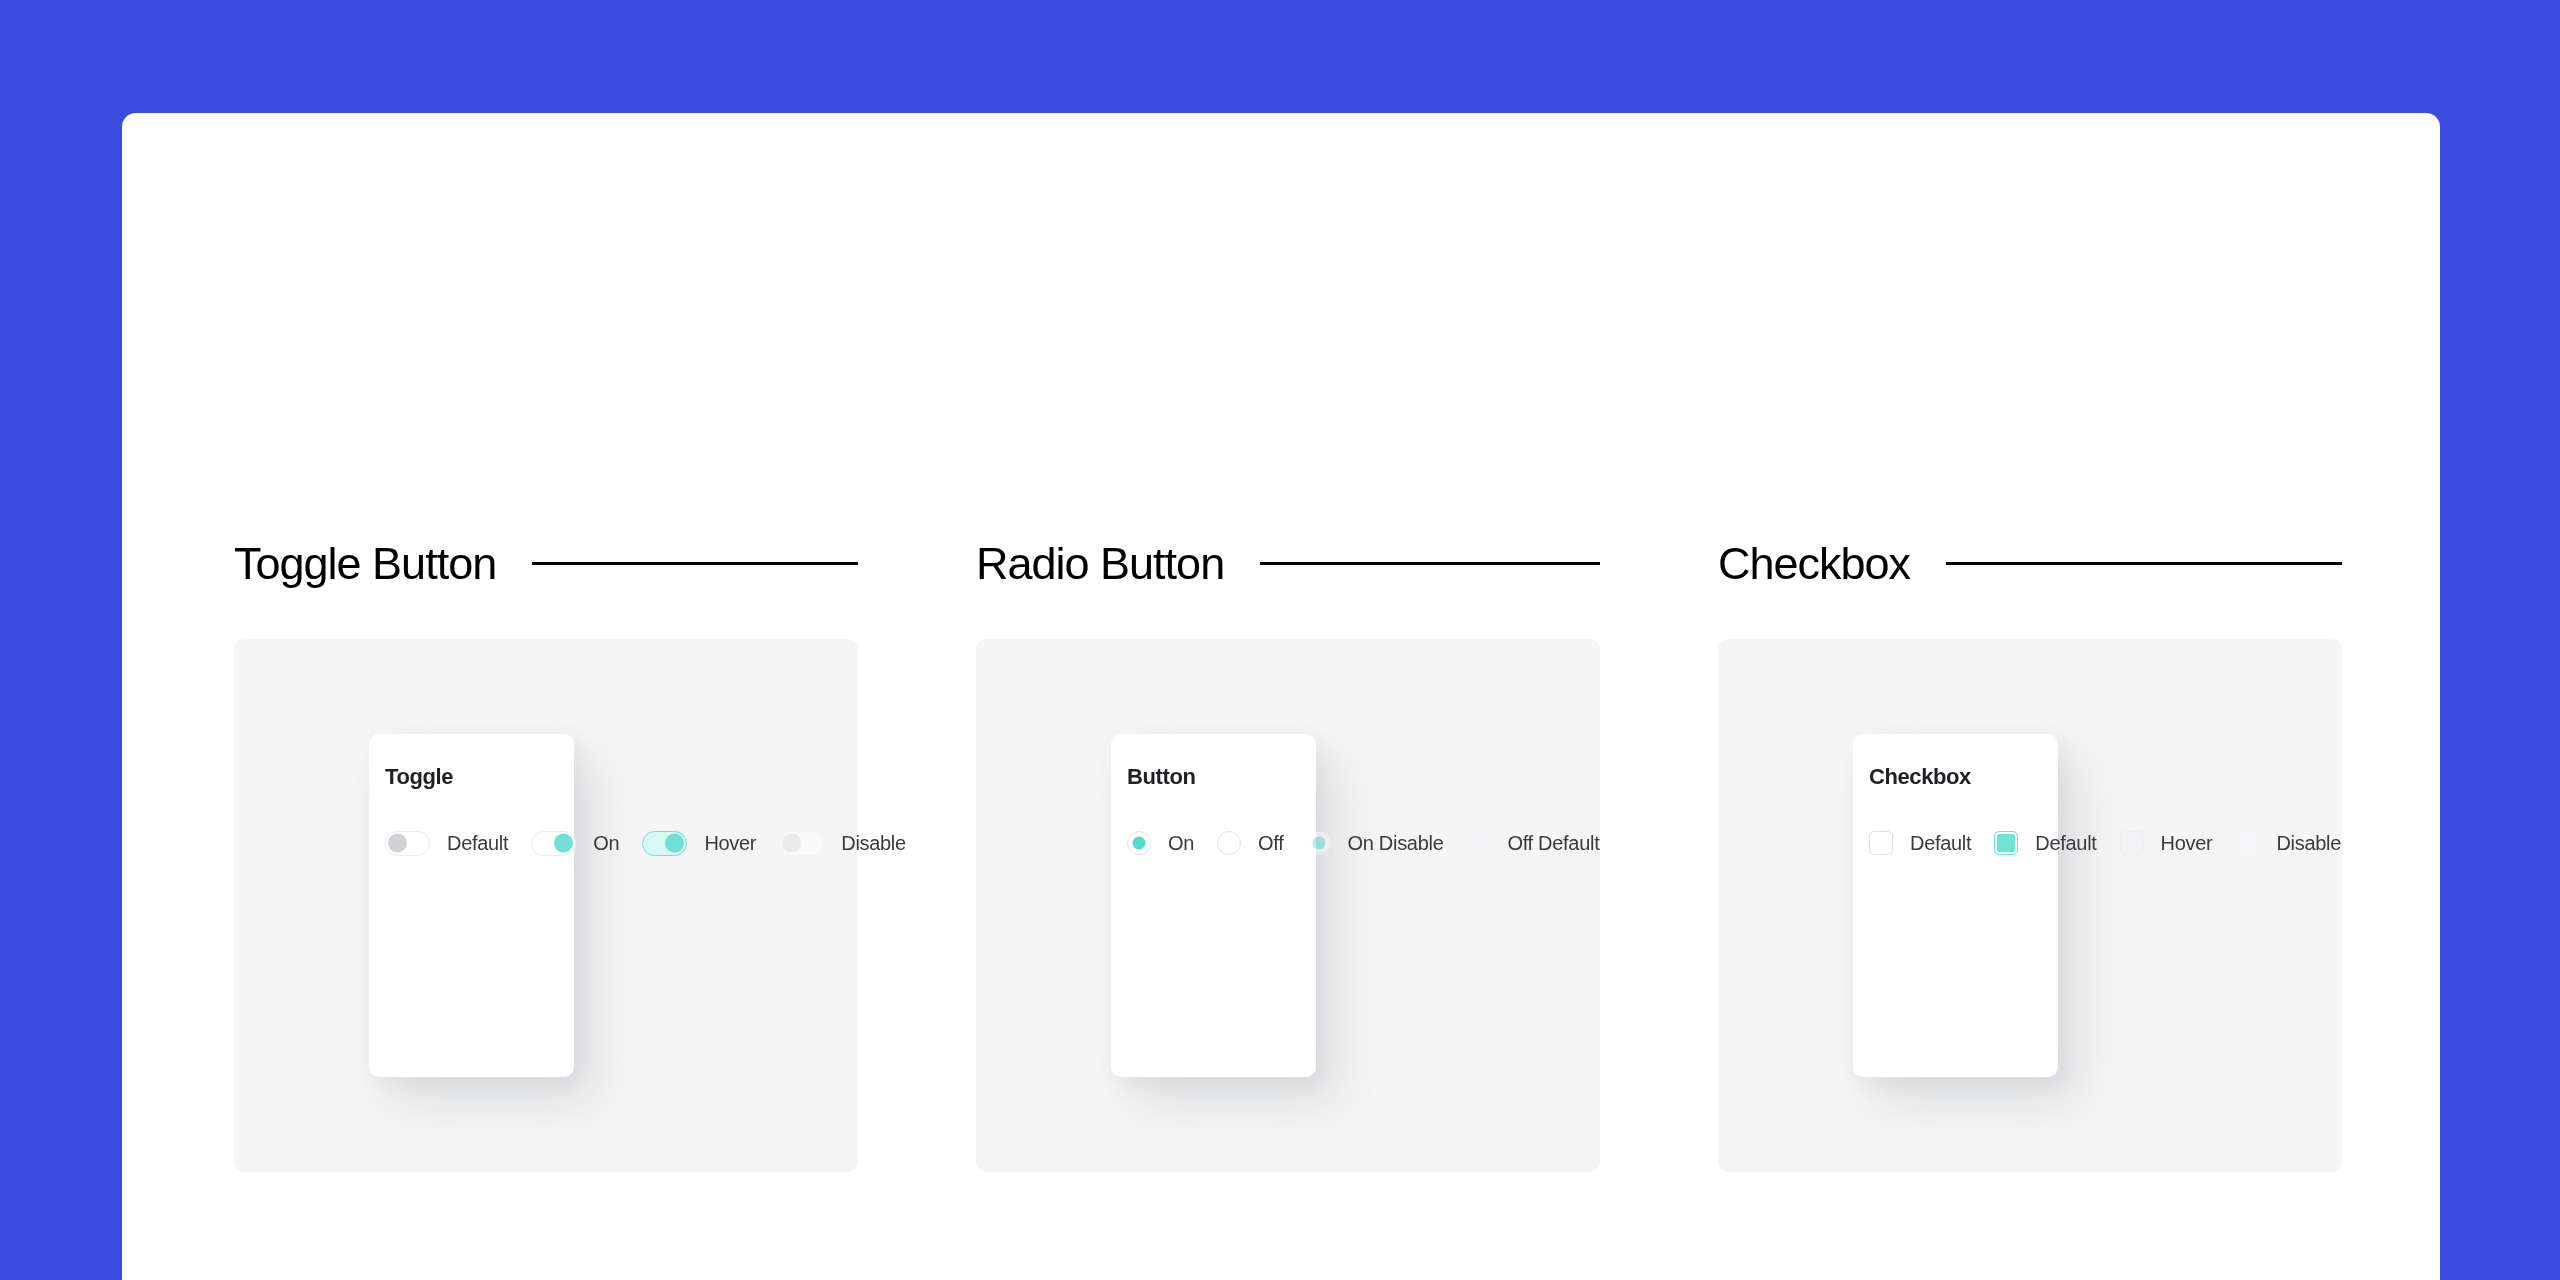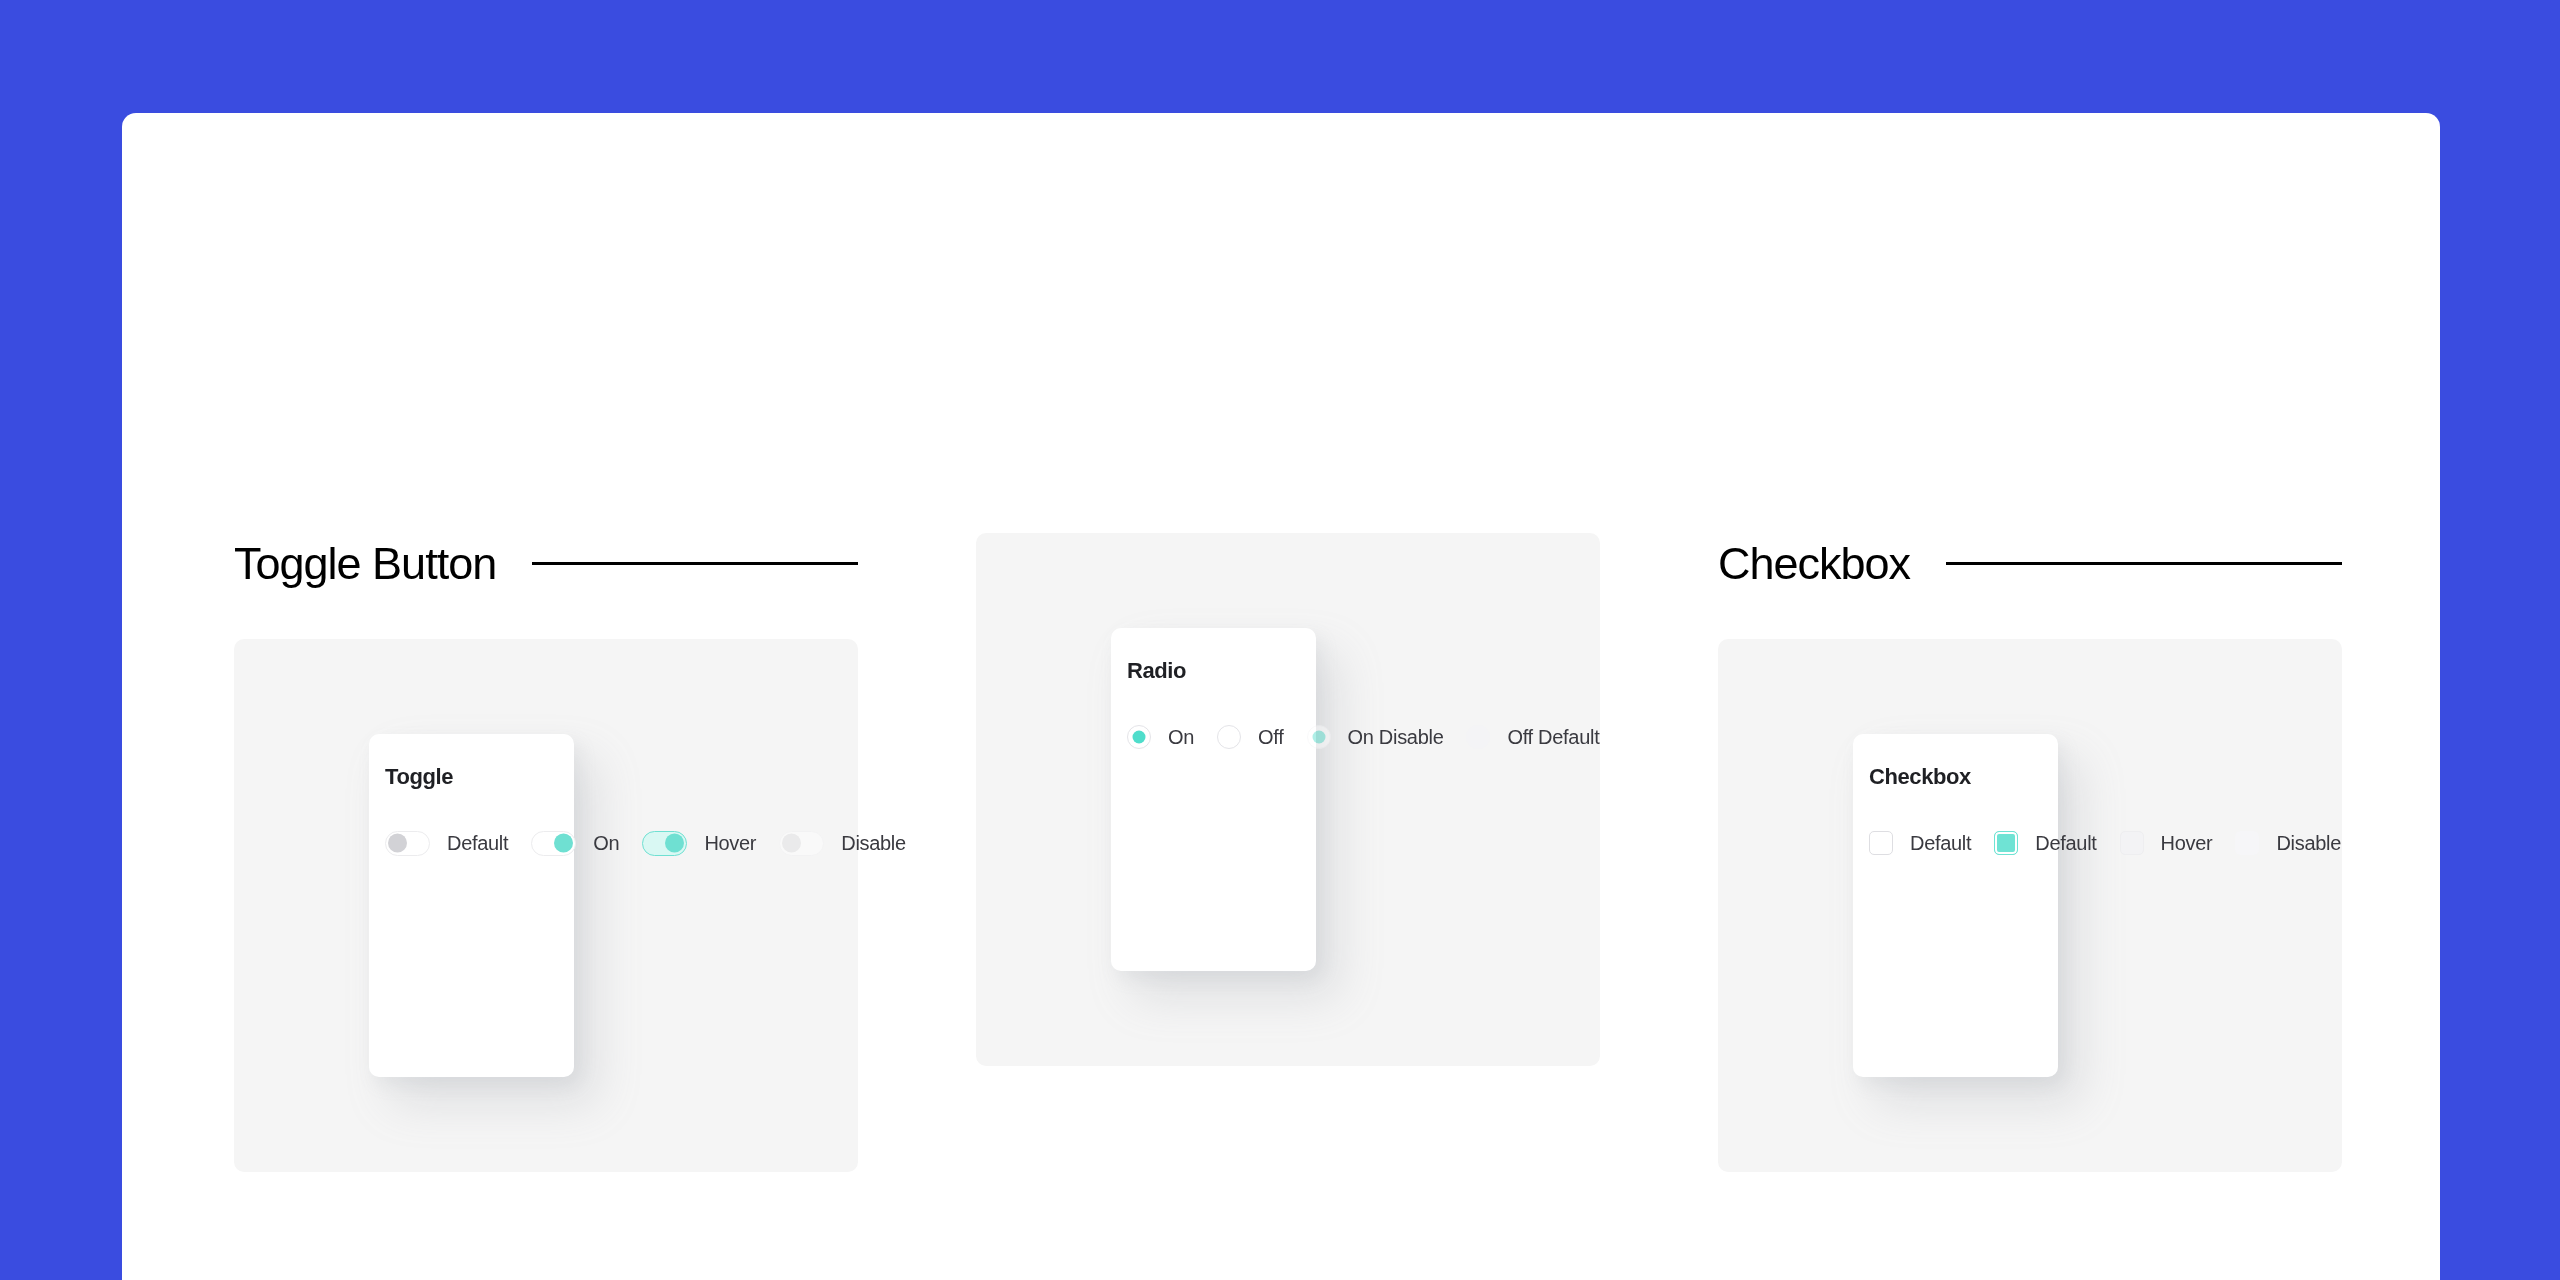--- a/index.html
+++ b/index.html
@@ -269,24 +269,28 @@
               </span>
               <span class="option-label">Disable</span>
             </div>
 
           </div>
         </div>
       </div>
     </section>
 
     <section class="column">
+      <div class="section-header">
+        <span class="section-title">Radio Button</span>
+        <span class="section-rule"></span>
+      </div>
 
       <div class="stage">
         <div class="card">
-          <div class="card-title">Radio</div>
+          <div class="card-title">Button</div>
 
           <div class="option-list">
 
             <div class="option-row">
               <span class="radio state-on">
                 <span class="dot"></span>
               </span>
               <span class="option-label">On</span>
             </div>
 

